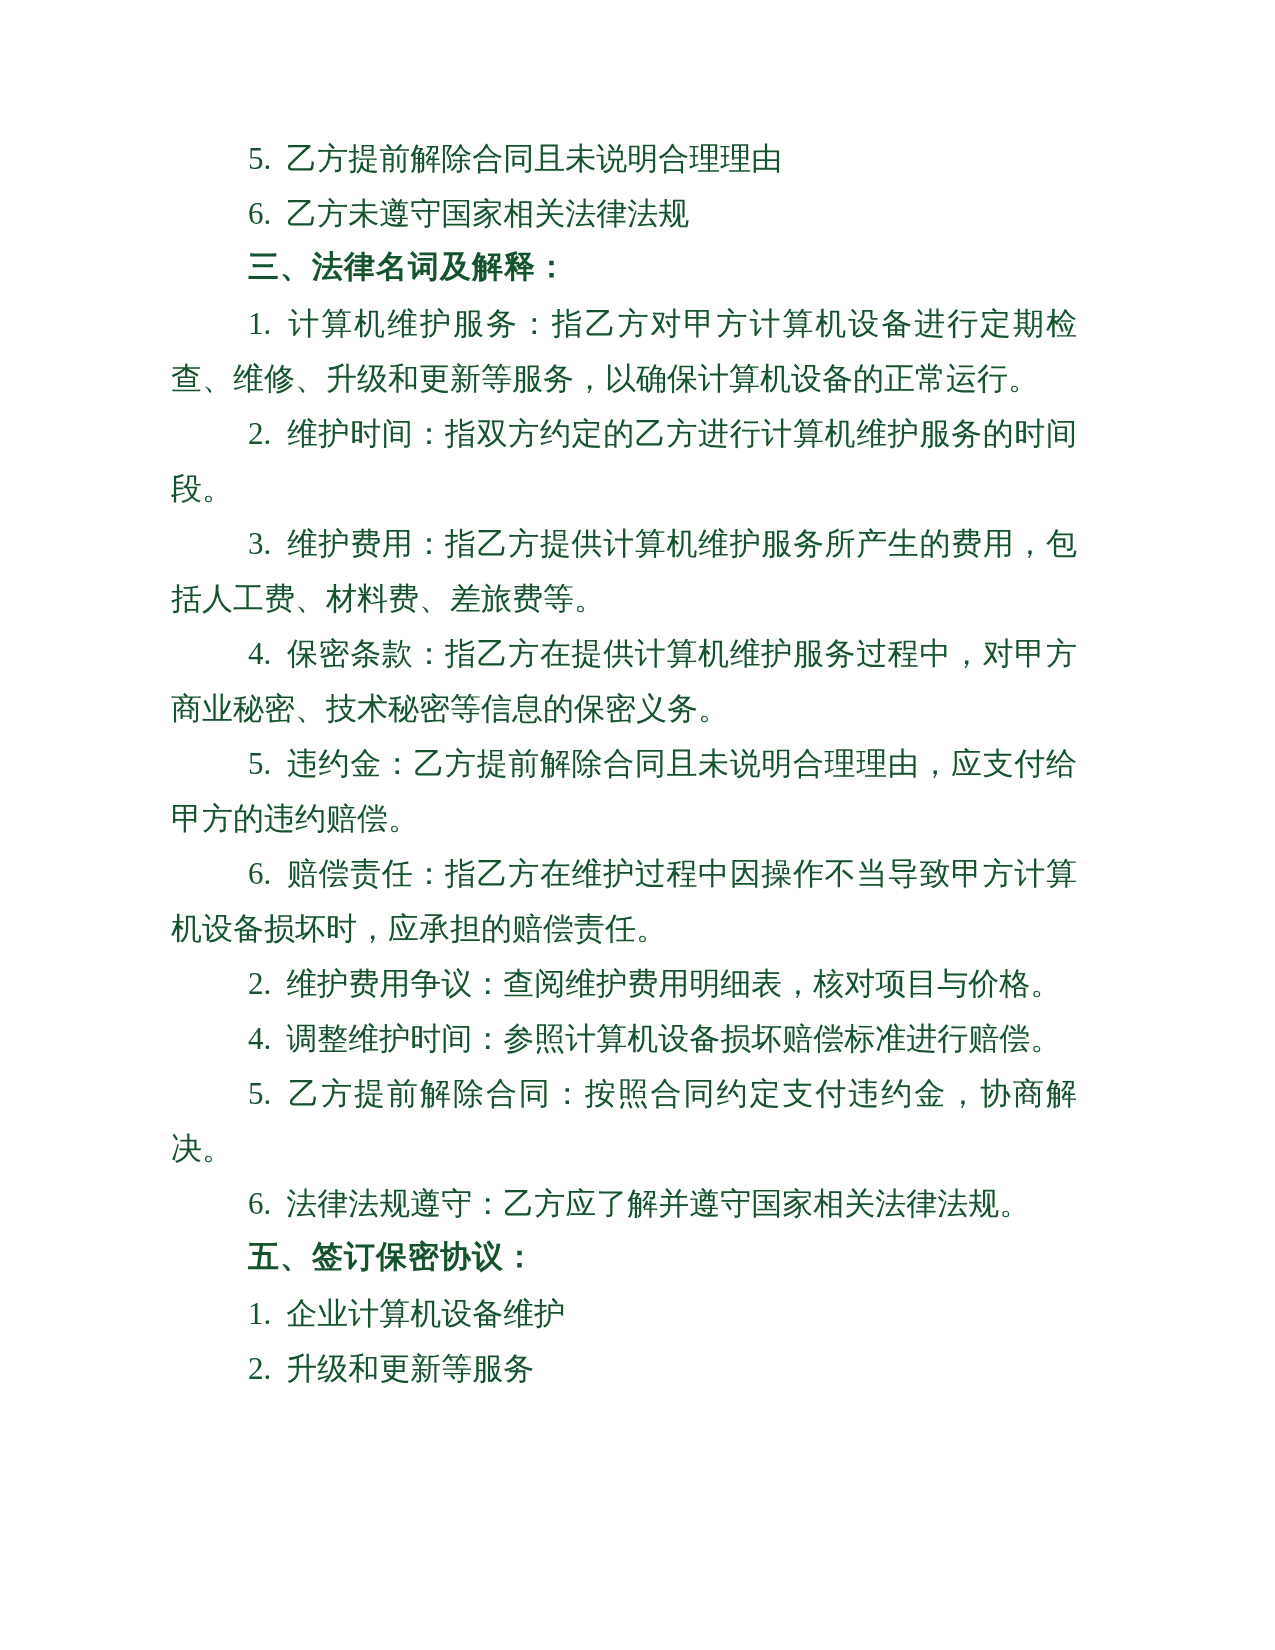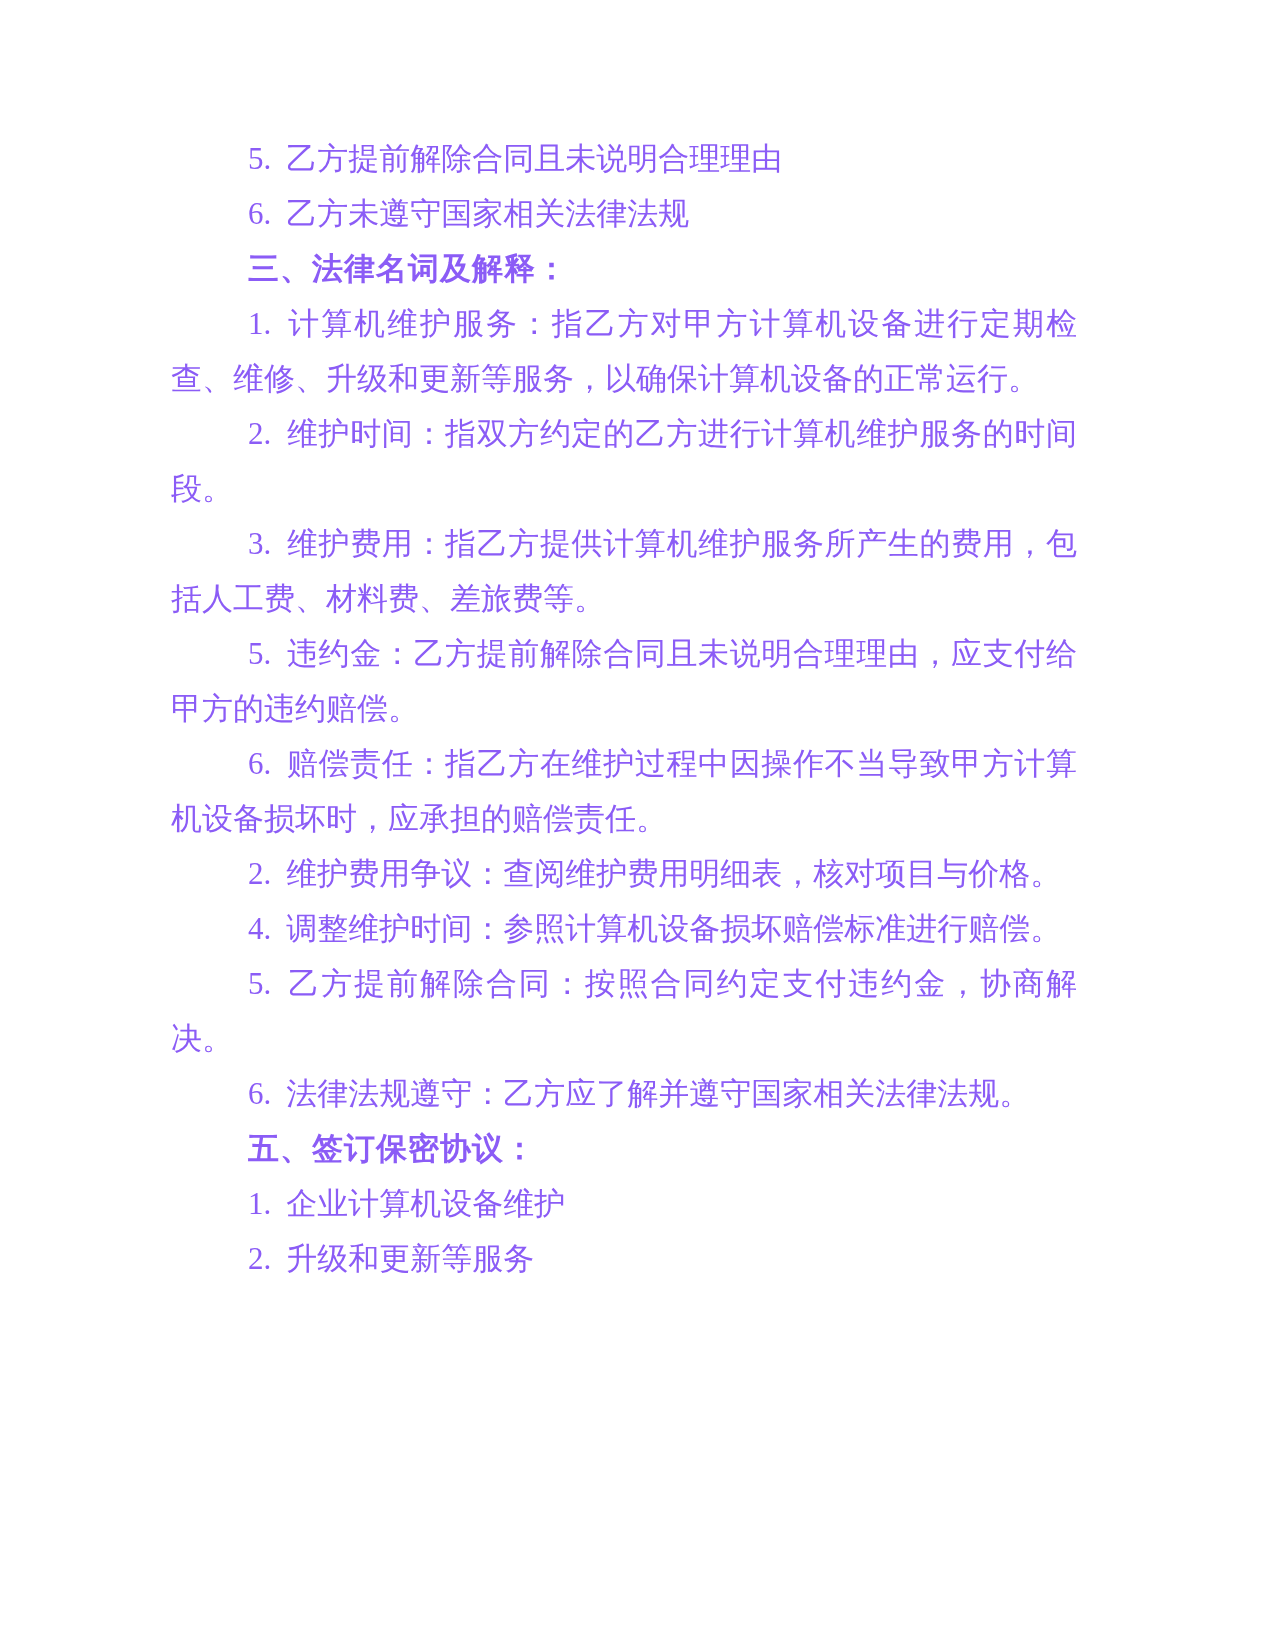--- a/index.html
+++ b/index.html
@@ -8,36 +8,36 @@
     background: #ffffff;
   }
   .page {
     position: relative;
     width: 1275px;
     height: 1650px;
     background: #ffffff;
     box-sizing: border-box;
     padding: 131px 0 0 171px;
     overflow: hidden;
-    color: #8b5cf6;
+    color: #14532d;
     font-family: "Liberation Serif", "DejaVu Serif", serif;
     font-size: 31px;
     line-height: 55px;
   }
   .content {
     width: 906px;
     text-align: justify;
   }
   .content p {
     margin: 0;
     text-indent: 77px;
     word-break: break-all;
   }
   .content p.heading {
-    font-family: Liberation Serif, serif;
+    font-family: Liberation Mono, monospace;
     font-weight: bold;
     letter-spacing: 1px;
   }
   .num {
     display: inline;
     margin-right: 15px;
   }
 </style>
 </head>
 <body>
@@ -50,20 +50,21 @@
     <p class="item"><span class="num">6.</span><span>乙方未遵守国家相关法律法规</span></p>
 
     <p class="heading">三、法律名词及解释：</p>
 
     <p class="item"><span class="num">1.</span><span>计算机维护服务：指乙方对甲方计算机设备进行定期检查、维修、升级和更新等服务，以确保计算机设备的正常运行。</span></p>
 
     <p class="item"><span class="num">2.</span><span>维护时间：指双方约定的乙方进行计算机维护服务的时间段。</span></p>
 
     <p class="item"><span class="num">3.</span><span>维护费用：指乙方提供计算机维护服务所产生的费用，包括人工费、材料费、差旅费等。</span></p>
 
+    <p class="item"><span class="num">4.</span><span>保密条款：指乙方在提供计算机维护服务过程中，对甲方商业秘密、技术秘密等信息的保密义务。</span></p>
 
     <p class="item"><span class="num">5.</span><span>违约金：乙方提前解除合同且未说明合理理由，应支付给甲方的违约赔偿。</span></p>
 
     <p class="item"><span class="num">6.</span><span>赔偿责任：指乙方在维护过程中因操作不当导致甲方计算机设备损坏时，应承担的赔偿责任。</span></p>
 
 
 
     <p class="item"><span class="num">2.</span><span>维护费用争议：查阅维护费用明细表，核对项目与价格。</span></p>
 
 

